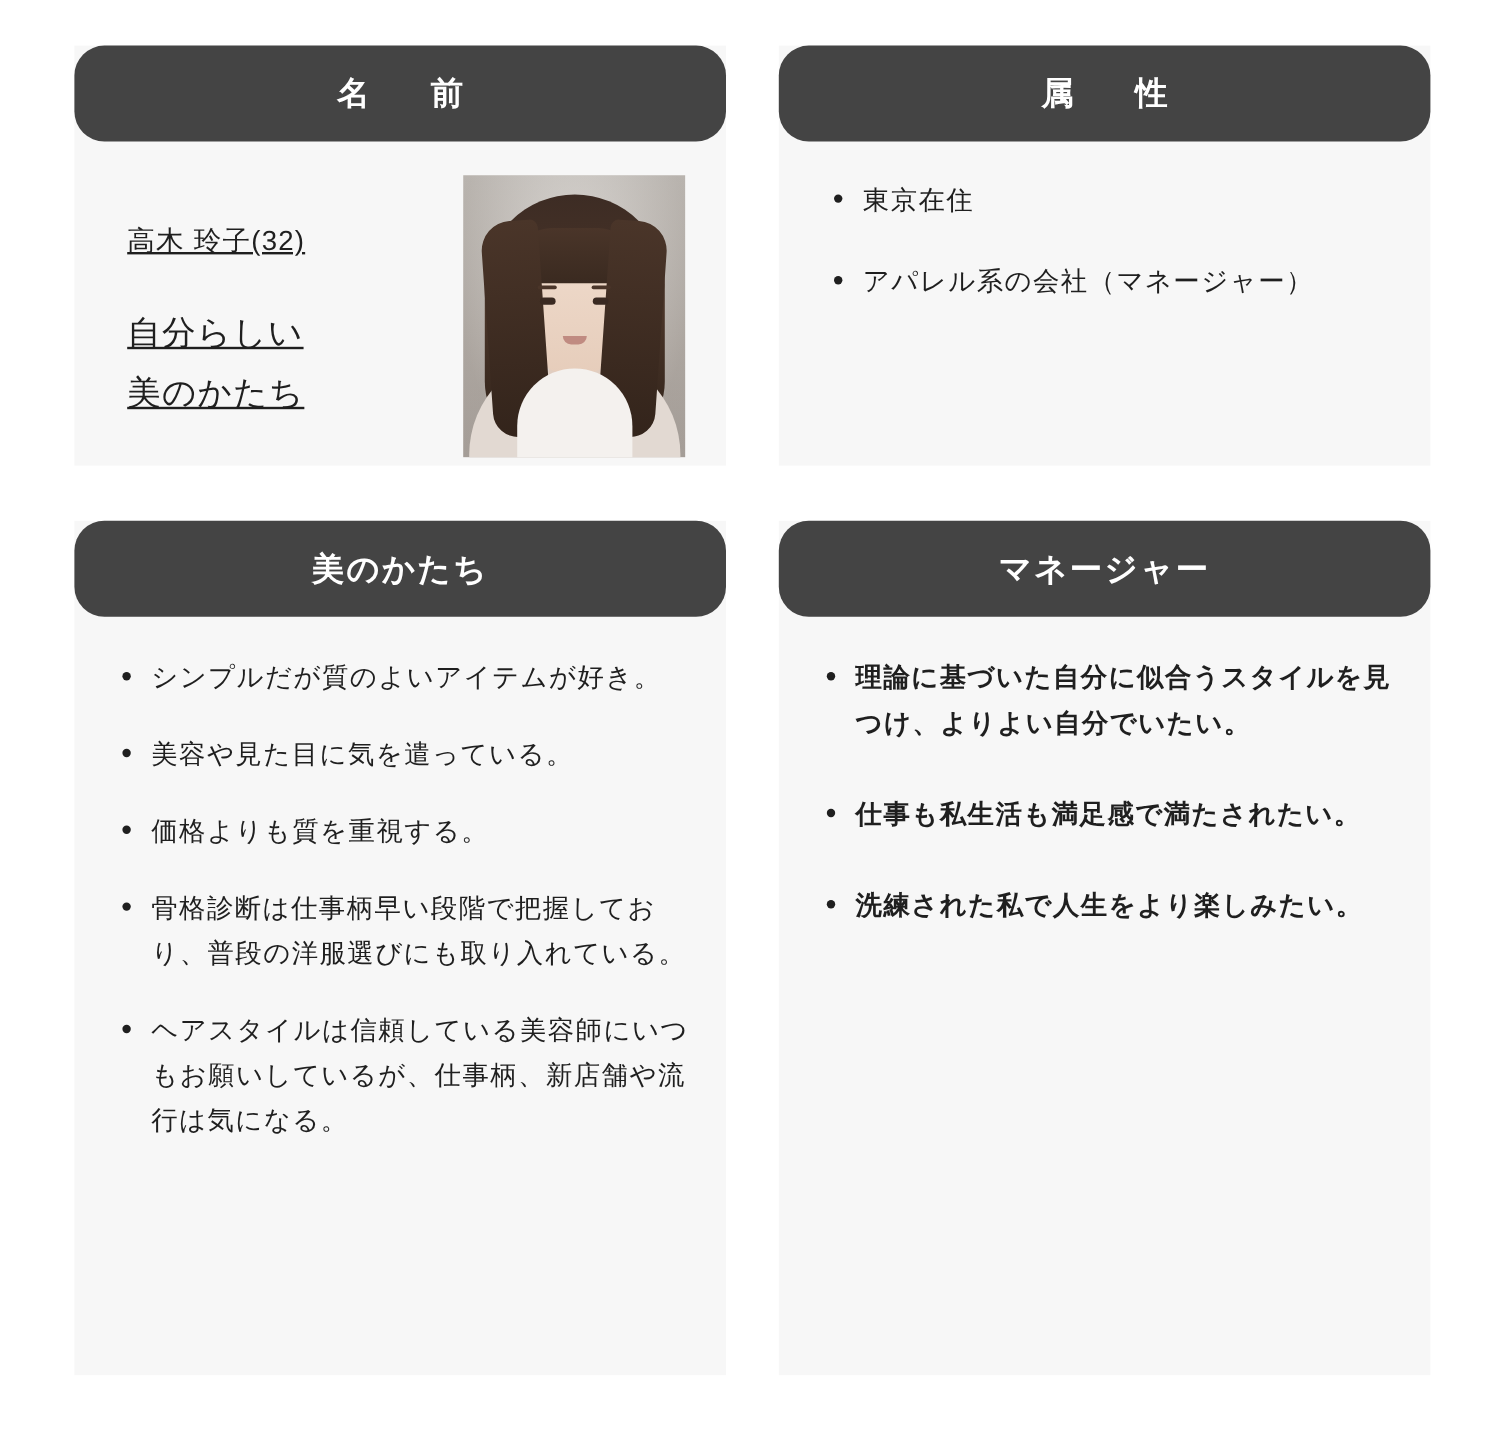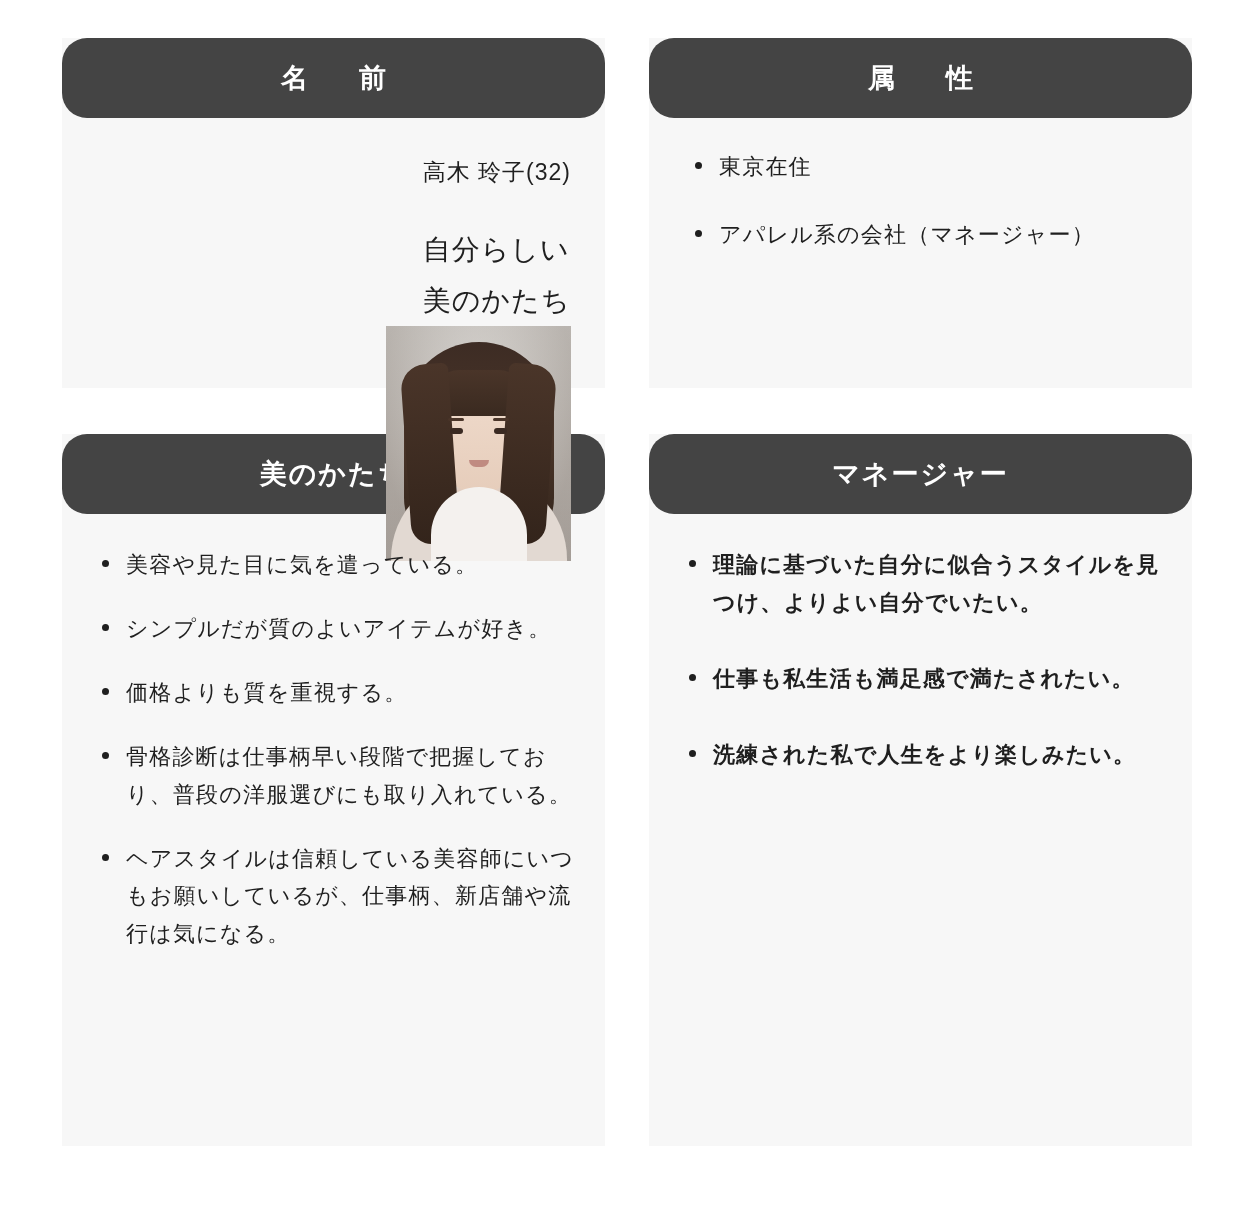--- a/index.html
+++ b/index.html
@@ -52,24 +52,25 @@
 
   .card-body {
     padding: 30px 34px 34px 34px;
     box-sizing: border-box;
     flex: 1 1 auto;
   }
 
   
   .name-card .card-body {
     display: flex;
-    flex-direction: column;
-    align-items: flex-end;
+    flex-direction: row;
+    align-items: center;
     justify-content: space-between;
     padding: 28px 34px 30px 44px;
+    text-decoration: underline;
   }
   .name-text {
     padding-top: 8px;
   }
   .name-line {
     font-size: 23px;
     line-height: 1.6;
     letter-spacing: 1px;
     color: #1f1f1f;
   }
@@ -281,22 +282,22 @@
         <li>東京在住</li>
         <li>アパレル系の会社（マネージャー）</li>
       </ul>
     </div>
   </section>
 
   <section class="card background-card">
     <div class="card-header">美のかたち</div>
     <div class="card-body">
       <ul class="bullets">
+        <li>シンプルだが質のよいアイテムが好き。</li>
         <li>美容や見た目に気を遣っている。</li>
-        <li>シンプルだが質のよいアイテムが好き。</li>
         <li>価格よりも質を重視する。</li>
         <li>骨格診断は仕事柄早い段階で把握しており、普段の洋服選びにも取り入れている。</li>
         <li>ヘアスタイルは信頼している美容師にいつもお願いしているが、仕事柄、新店舗や流行は気になる。</li>
       </ul>
     </div>
   </section>
 
   <section class="card needs-card">
     <div class="card-header">マネージャー</div>
     <div class="card-body">

